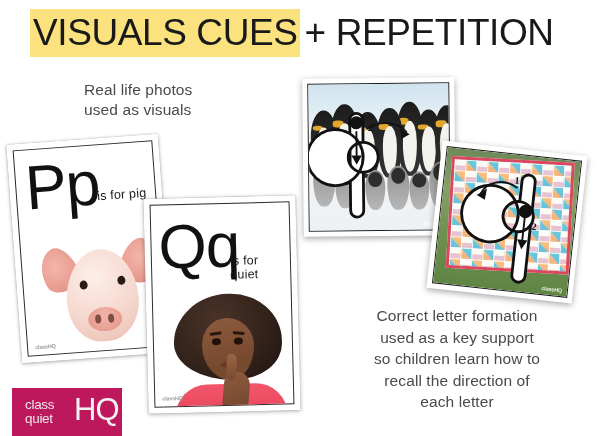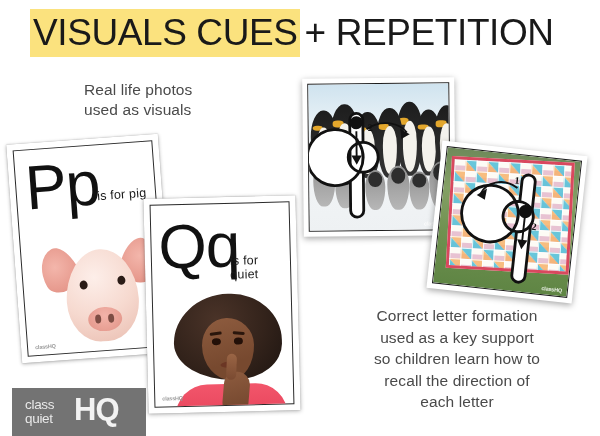--- a/index.html
+++ b/index.html
@@ -318,40 +318,39 @@
     font-weight: 700;
     color: #111;
     z-index: 8;
   }
 
   
   #logo {
     position: absolute;
     left: 12px; top: 388px;
     width: 110px; height: 48px;
-    background: #737373;
-    padding-left: 24px;
+    background: #be185d;
   }
   .logo-stack {
     position: absolute;
     left: 13px; top: 10px;
     width: 52px;
     font-size: 13.5px;
     line-height: 14px;
     color: #e9e9e9;
     letter-spacing: -0.3px;
   }
   .logo-hq {
     position: absolute;
     left: 62px; top: 5px;
     font-size: 31px;
     line-height: 33px;
     color: #f2f2f2;
     letter-spacing: -1px;
-    font-weight: 700;
+    font-weight: 400;
   }
 </style>
 </head>
 <body>
 
 <div class="stage">
 
   <div class="title-row">
     <span class="title-hl">VISUALS CUES</span><span class="title-rest">+ REPETITION</span>
   </div>

